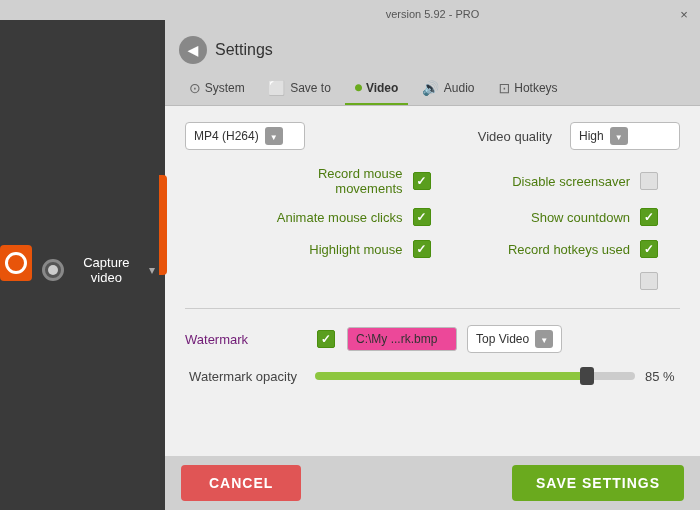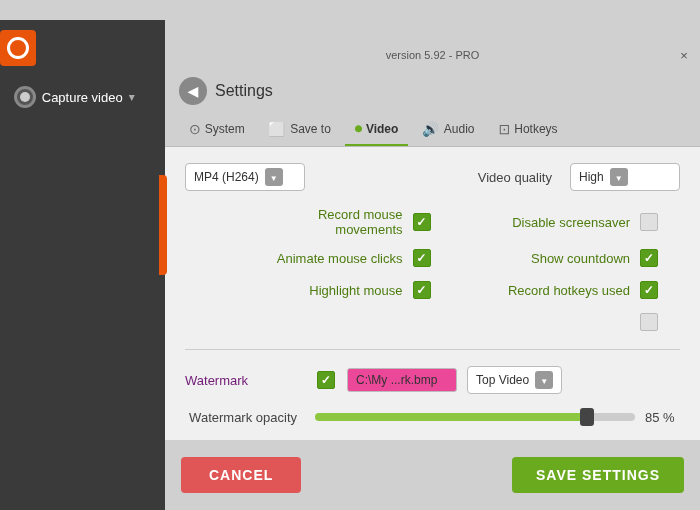--- a/index.html
+++ b/index.html
@@ -18,22 +18,22 @@
       display: flex;
       flex-direction: row;
       background: #d0d0d0;
     }
 
     
     .sidebar {
       width: 165px;
       background: #3a3a3a;
       display: flex;
-      flex-direction: column;
-      align-items: flex-start;
+      flex-direction: row;
+      align-items: center;
       padding-top: 10px;
       flex-shrink: 0;
       margin-top: 20px;
     }
 
     .sidebar-logo {
       width: 36px;
       height: 36px;
       background: #e8540a;
       border-radius: 4px;
@@ -86,21 +86,20 @@
       background: #ccc;
     }
 
     
     .main-content {
       flex: 1;
       display: flex;
       flex-direction: column;
       background: #d0d0d0;
       position: relative;
-      margin-top: 41px;
     }
 
     
     .title-bar {
       display: flex;
       align-items: center;
       justify-content: center;
       padding: 6px 10px;
       background: #d0d0d0;
       position: relative;
@@ -397,21 +396,21 @@
       min-width: 35px;
     }
 
     
     .footer {
       display: flex;
       justify-content: space-between;
       align-items: center;
       padding: 10px 16px;
       background: #d0d0d0;
-      height: 70px;
+      height: 54px;
     }
 
     .btn-cancel {
       background: #e05555;
       color: white;
       border: none;
       padding: 10px 28px;
       font-size: 14px;
       font-weight: bold;
       border-radius: 4px;

